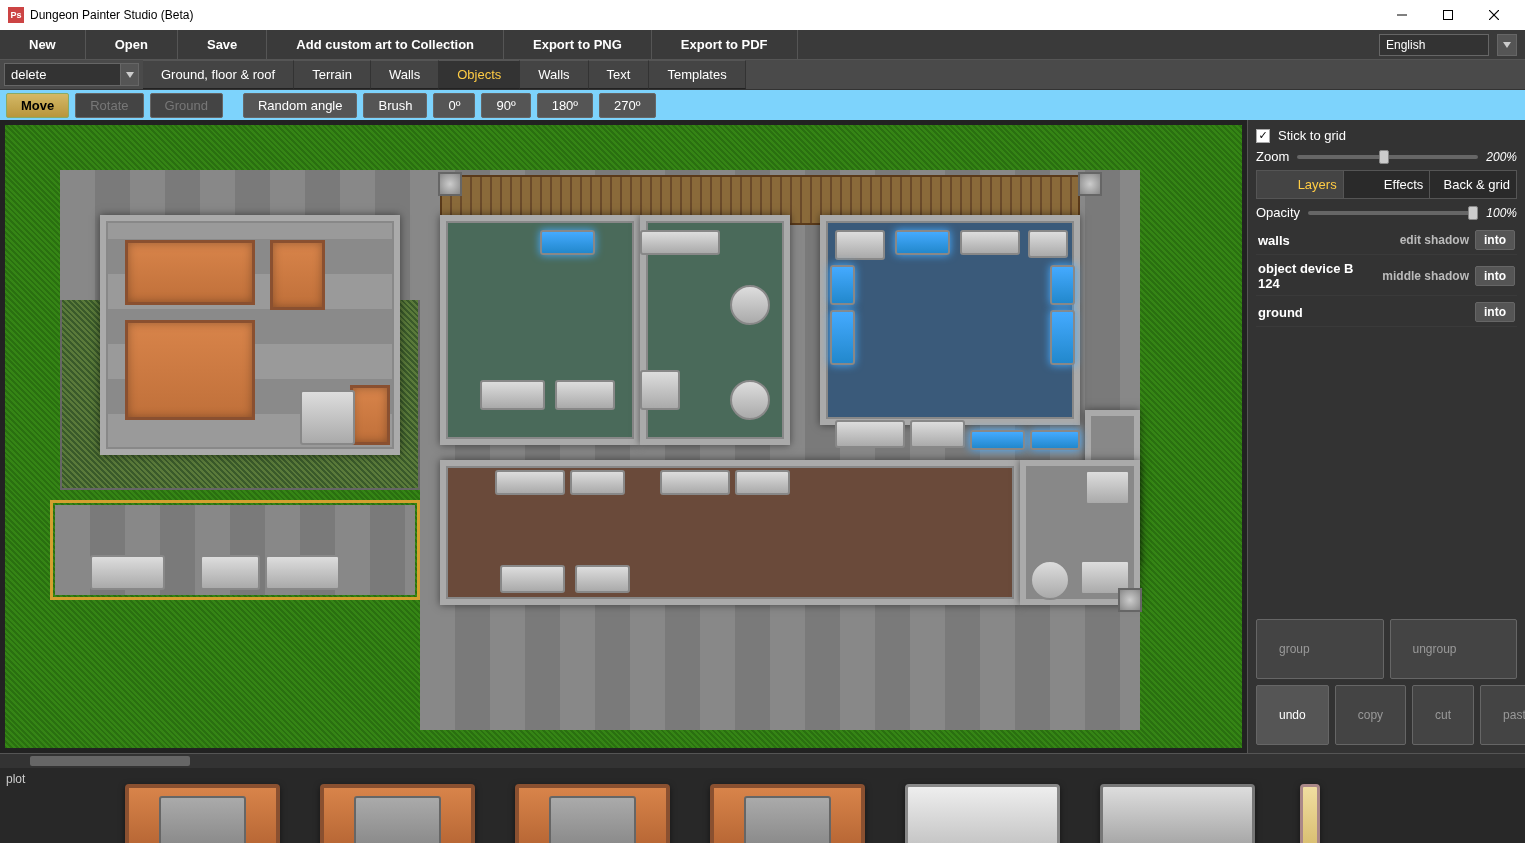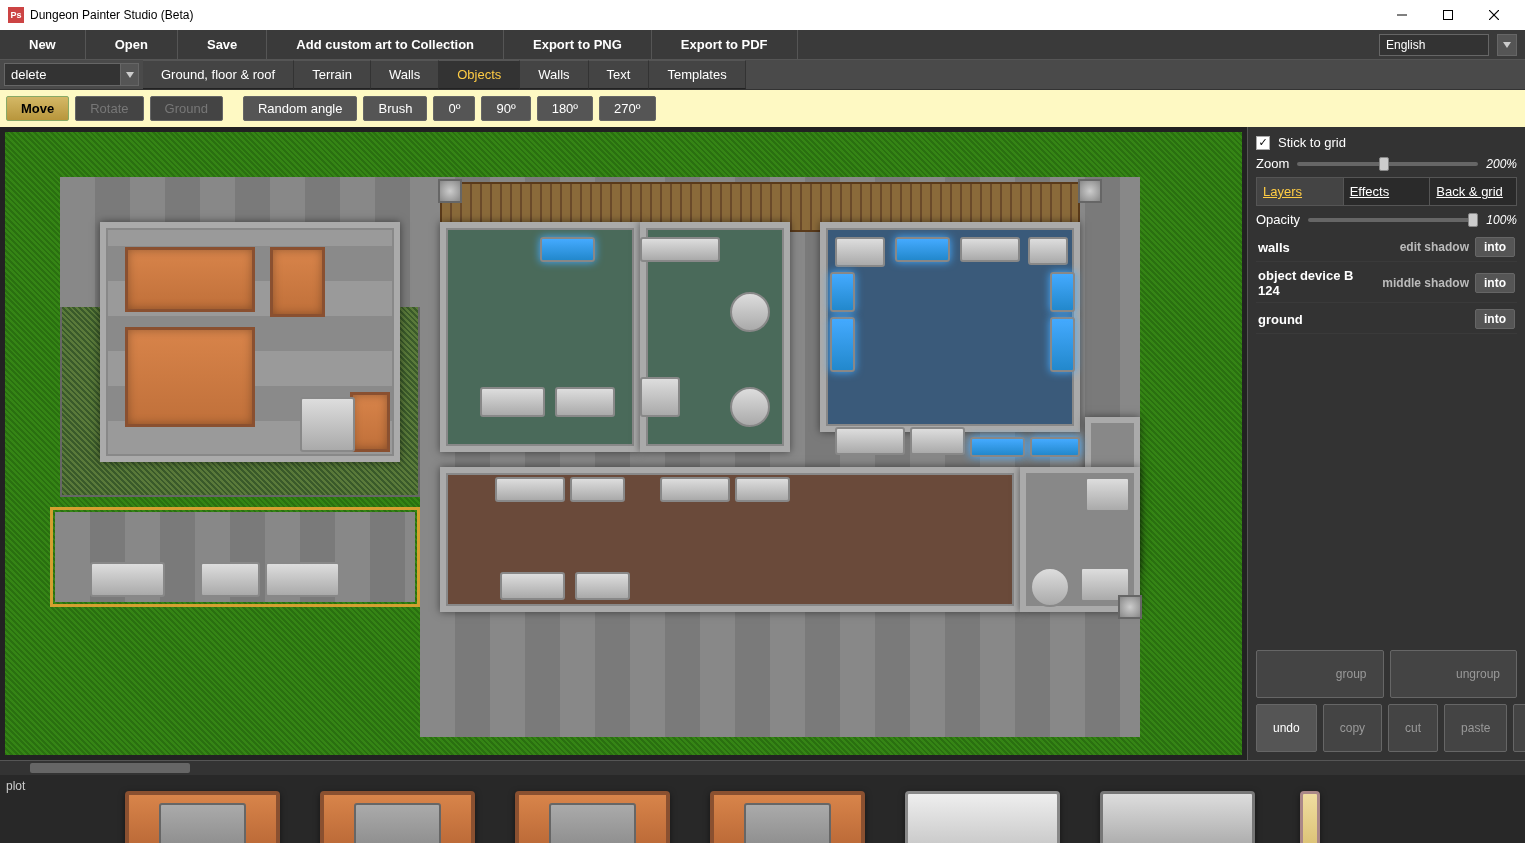--- a/index.html
+++ b/index.html
@@ -20,21 +20,21 @@
 .menubar .lang-dropdown-btn { width: 20px; height: 22px; background: #555; border: 1px solid #666; display: flex; align-items:center; justify-content:center; cursor: pointer; margin-right:8px; }
 
 
 .toolbar2 { height: 30px; background: #4a4a4a; display: flex; align-items: stretch; border-bottom: 1px solid #333;}
 .toolbar2 .dropdown { width: 135px; background: #333; color: #fff; border: 1px solid #666; display: flex; align-items: center; padding-left: 6px; margin: 3px 4px; position: relative;}
 .toolbar2 .dropdown .dd-arrow { position: absolute; right: 0; top:0; bottom:0; width:18px; background:#555; display:flex; align-items:center; justify-content:center; border-left:1px solid #666;}
 .toolbar2 .tabbtn { padding: 0 18px; display: flex; align-items: center; cursor: pointer; color: #fff; border-right: 1px solid #333; font-size: 13px; border-top:1px solid #555; border-bottom:1px solid #222; background:#444;}
 .toolbar2 .tabbtn.active { color: #ffcc44; background: #333; }
 
 
-.toolbar3 { height: 37px; background: #fef9c3; display: flex; align-items: center; padding: 3px 6px; gap: 6px; }
+.toolbar3 { height: 30px; background: #7dd3fc; display: flex; align-items: center; padding: 3px 6px; gap: 6px; }
 .toolbar3 .tbtn { padding: 4px 14px; background: #555; color: #fff; border: 1px solid #666; cursor: pointer; font-size: 13px; border-radius: 2px; }
 .toolbar3 .tbtn.gold { background: linear-gradient(#d4b866, #b8963c); color: #000; font-weight: bold; border: 1px solid #8a6; }
 .toolbar3 .tbtn.disabled { background: #444; color: #777; cursor: default; }
 
 
 .main-area { display: flex; height: 633px; }
 
 
 .canvas-wrap { flex: 1; background: #222; position: relative; overflow: hidden; }
 .canvas { position: absolute; inset: 0; }
@@ -57,32 +57,32 @@
 
 
 .right-panel { width: 278px; background: #333; border-left: 1px solid #555; display: flex; flex-direction: column; padding: 8px; gap: 6px; }
 .rp-row { display: flex; align-items: center; gap: 8px; font-size: 13px; color: #fff; }
 .rp-row .label { flex: 0 0 auto; }
 .rp-row .val { margin-left: auto; font-size: 12px; font-style: italic; }
 .checkbox { width: 14px; height: 14px; border: 1px solid #aaa; background: #fff; display: flex; align-items: center; justify-content: center; font-size: 11px; color: #000; cursor: pointer;}
 .slider { flex: 1; height: 4px; background: #666; position: relative; border-radius: 2px;}
 .slider .thumb { position: absolute; width: 10px; height: 14px; background: #ccc; border: 1px solid #888; top: -5px; border-radius: 2px;}
 .rp-tabs { display: flex; background: #2a2a2a; border: 1px solid #555;}
-.rp-tab { flex: 1; padding: 6px; text-align: left; cursor: pointer; color: #fff; font-size: 13px; border-right: 1px solid #555; text-decoration: underline;}
+.rp-tab { flex: 1; padding: 6px; text-align: right; cursor: pointer; color: #fff; font-size: 13px; border-right: 1px solid #555;}
 .rp-tab:last-child { border-right: none;}
 .rp-tab.active { background: #444; color: #ffcc44; }
 .layer-list { display: flex; flex-direction: column; gap: 2px;}
 .layer-row { display: flex; align-items: center; gap: 6px; padding: 4px 2px; font-size: 13px; color: #ccc; border-bottom: 1px solid #3a3a3a;}
 .layer-row.sel { color: #fff; font-weight: bold;}
 .layer-row .lname { flex: 1;}
 .layer-row .shadow-label { font-size: 12px; color: #bbb;}
 .layer-row .into-btn { background: #555; border: 1px solid #666; padding: 2px 8px; font-size: 12px; color: #fff; cursor: pointer; border-radius: 2px;}
 .rp-spacer { flex: 1; }
 .rp-btn-row { display: flex; gap: 6px; }
-.rp-btn { flex: 1; background: #444; border: 1px solid #666; padding: 16px; text-align: right; font-size: 12px; color: #999; cursor: pointer; border-radius: 2px;}
+.rp-btn { flex: 1; background: #444; border: 1px solid #666; padding: 22px; text-align: left; font-size: 12px; color: #999; cursor: pointer; border-radius: 2px;}
 .rp-btn.enabled { color: #fff; background: #555;}
 
 
 .bottom-panel { height: 150px; background: #282828; border-top: 1px solid #555; display: flex; flex-direction: column;}
 .bottom-scrollbar { height: 14px; background: #333; position: relative;}
 .bottom-scrollbar .scroll-thumb { position: absolute; left: 30px; width: 160px; top: 2px; bottom: 2px; background: #666; border-radius: 2px;}
 .asset-area { flex:1; display: flex; position: relative;}
 .asset-label { position: absolute; left: 6px; top: 4px; font-size: 12px; color: #ccc; }
 .asset-strip { display: flex; gap: 30px; padding: 16px 60px 6px 120px; align-items: flex-start; overflow: hidden;}
 .asset-item { display: flex; flex-direction: column; align-items: center; gap: 6px; width: 165px;}

